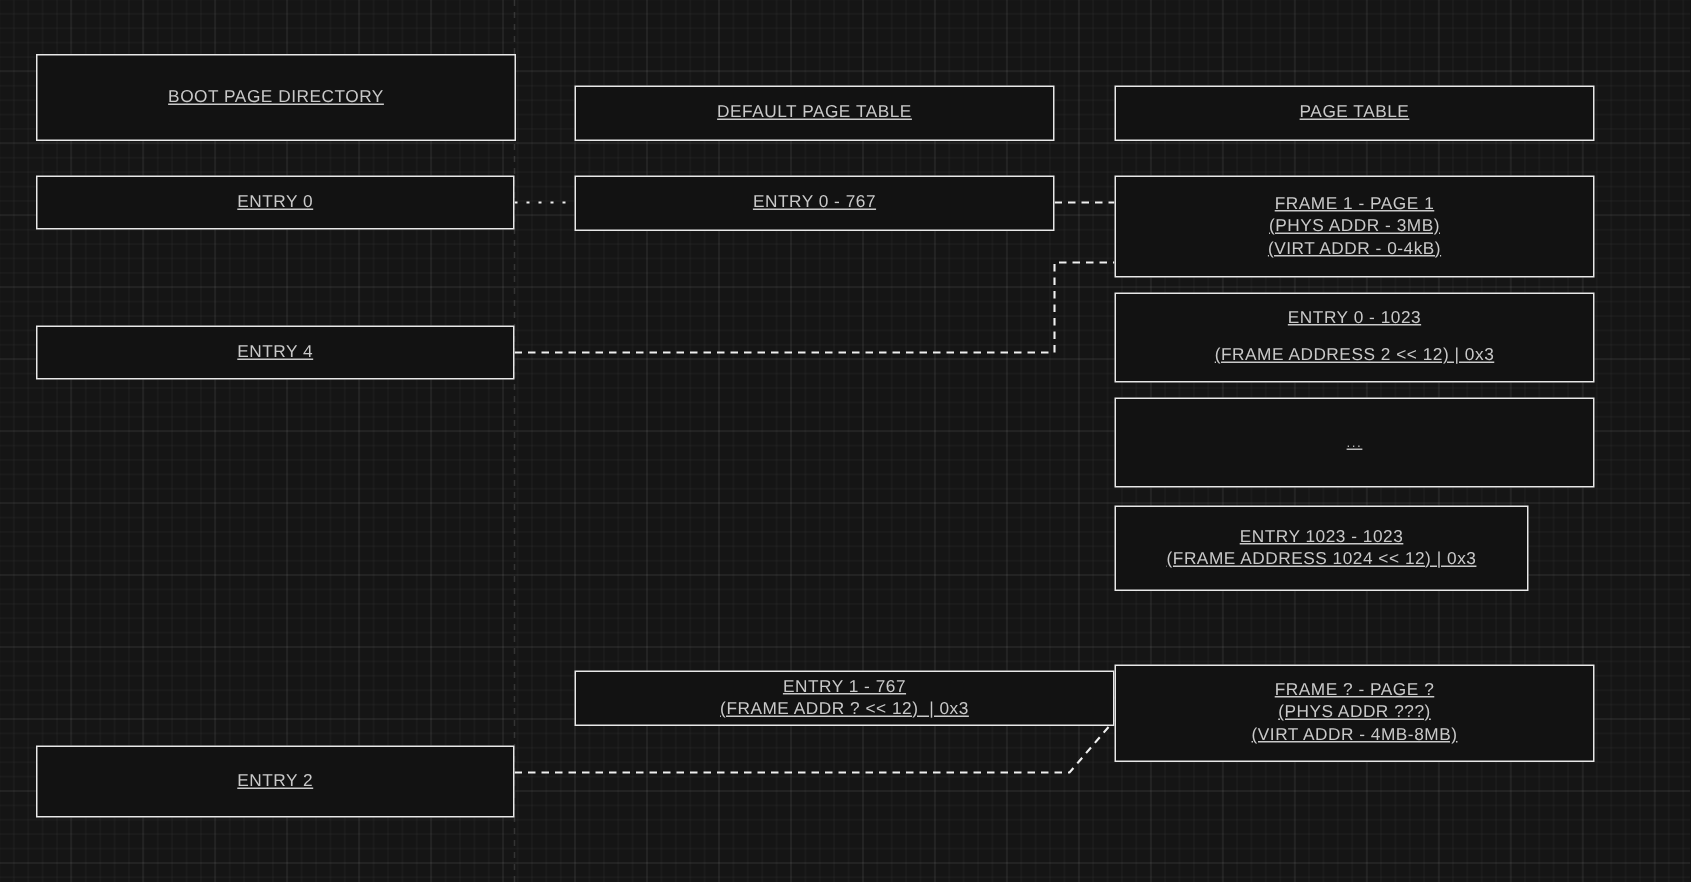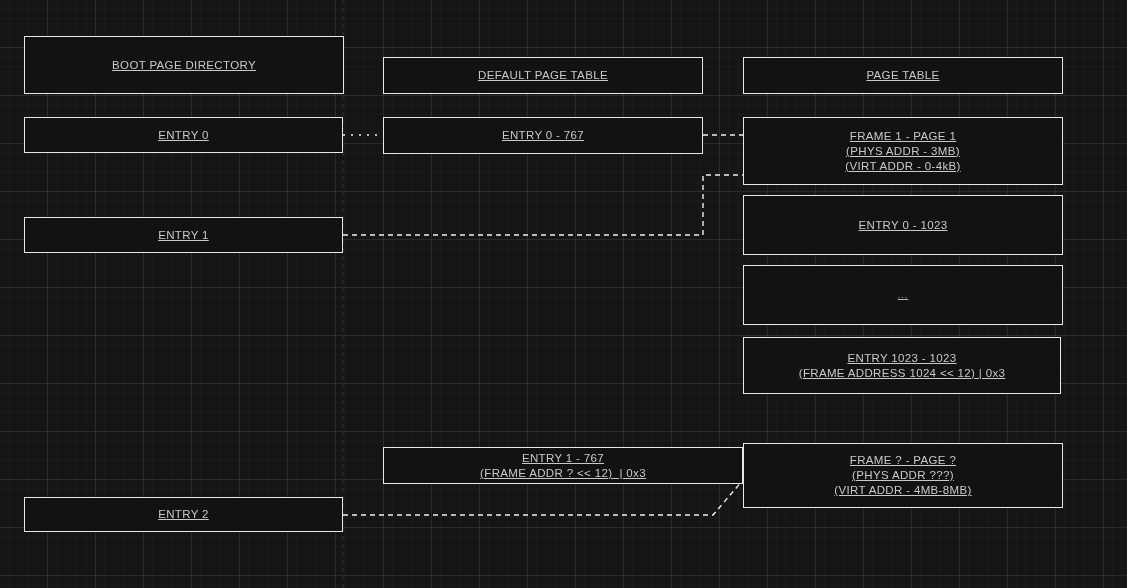--- a/index.html
+++ b/index.html
@@ -74,23 +74,23 @@
     </svg>
 
   <div id="nodes">
       <div class="node" style="left: 24px; top: 36px; width: 320px; height: 58px;">
         <span class="line">BOOT PAGE DIRECTORY</span>
       </div>
       <div class="node" style="left: 24px; top: 117px; width: 319px; height: 36px;">
         <span class="line">ENTRY 0</span>
       </div>
       <div class="node" style="left: 24px; top: 217px; width: 319px; height: 36px;">
-        <span class="line">ENTRY 1</span>
+        <span class="line">ENTRY 4</span>
       </div>
-      <div class="node" style="left: 24px; top: 497px; width: 319px; height: 35px;">
+      <div class="node" style="left: 24px; top: 497px; width: 319px; height: 48px;">
         <span class="line">ENTRY 2</span>
       </div>
       <div class="node" style="left: 383px; top: 57px; width: 320px; height: 37px;">
         <span class="line">DEFAULT PAGE TABLE</span>
       </div>
       <div class="node" style="left: 383px; top: 117px; width: 320px; height: 37px; text-align: center;">
         <span class="line">ENTRY 0 - 767</span>
       </div>
       <div class="node" style="left: 383px; top: 447px; width: 360px; height: 37px;">
         <span class="line">ENTRY 1 - 767</span>
@@ -99,25 +99,26 @@
       <div class="node" style="left: 743px; top: 57px; width: 320px; height: 37px;">
         <span class="line">PAGE TABLE</span>
       </div>
       <div class="node" style="left: 743px; top: 117px; width: 320px; height: 68px;">
         <span class="line">FRAME 1 - PAGE 1</span>
         <span class="line">(PHYS ADDR - 3MB)</span>
         <span class="line">(VIRT ADDR - 0-4kB)</span>
       </div>
       <div class="node gap" style="left: 743px; top: 195px; width: 320px; height: 60px;">
         <span class="line">ENTRY 0 - 1023</span>
+        <span class="line">(FRAME ADDRESS 2 &lt;&lt; 12) | 0x3</span>
       </div>
       <div class="node ellipsis" style="left: 743px; top: 265px; width: 320px; height: 60px;">
         <span class="line">...</span>
       </div>
-      <div class="node" style="left: 743px; top: 337px; width: 318px; height: 57px;">
+      <div class="node" style="left: 743px; top: 337px; width: 276px; height: 57px;">
         <span class="line">ENTRY 1023 - 1023</span>
         <span class="line">(FRAME ADDRESS 1024 &lt;&lt; 12) | 0x3</span>
       </div>
       <div class="node" style="left: 743px; top: 443px; width: 320px; height: 65px;">
         <span class="line">FRAME ? - PAGE ?</span>
         <span class="line">(PHYS ADDR ???)</span>
         <span class="line">(VIRT ADDR - 4MB-8MB)</span>
       </div>
     </div>
 

